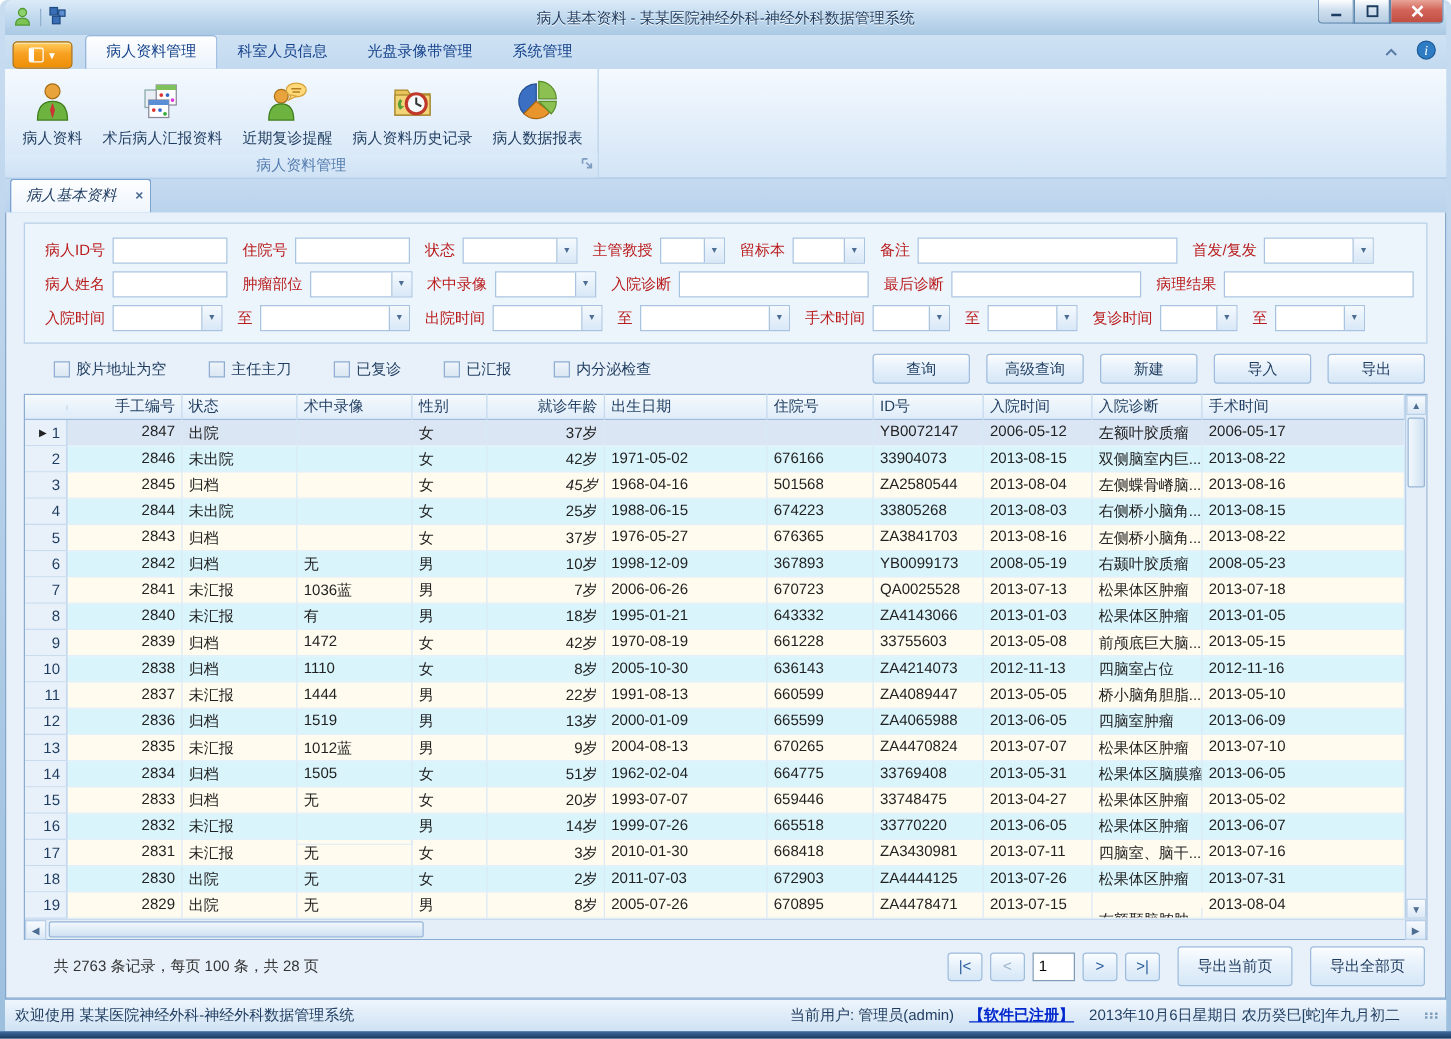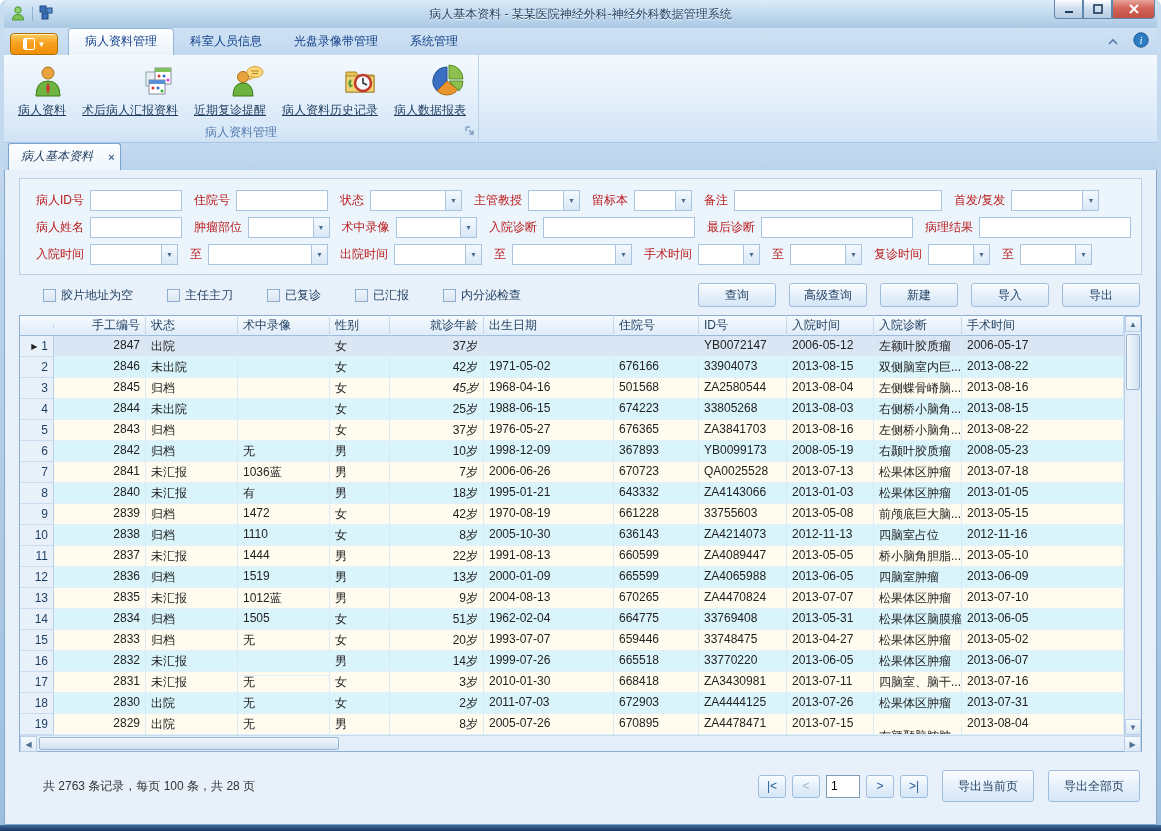--- a/index.html
+++ b/index.html
@@ -33,22 +33,22 @@
   .app-menu-arrow { color:#fff; font-size:8px; }
   .r-tab { padding:4px 16px 5px; color:#15428b; cursor:pointer; }
   .r-tab.active { background:linear-gradient(#fefefe,#eaf3fb); border:1px solid #96b6dc; border-bottom:none;
                   border-radius:4px 4px 0 0; color:#15428b; }
   .ribbon-right { position:absolute; right:8px; bottom:4px; display:flex; gap:14px; align-items:center; }
   
   .ribbon-body { height:88px; background:linear-gradient(#f4f9fe,#e2eefa 55%,#d2e4f6);
                  border-bottom:1px solid #a9c6e5; display:flex; }
   .ribbon-group { display:flex; flex-direction:column; border-right:1px solid #b9d2ea; position:relative; }
   .rg-buttons { flex:1; display:flex; align-items:flex-start; padding:4px 4px 0 6px; }
-  .rg-btn { display:flex; flex-direction:column; align-items:flex-end; gap:3px; padding:4px 8px;
-            border-radius:3px; cursor:pointer;text-decoration:underline; }
+  .rg-btn { display:flex; flex-direction:column; align-items:center; gap:3px; padding:4px 8px;
+            border-radius:3px; cursor:pointer; }
   .rg-btn .ic { width:36px; height:36px; display:flex; align-items:center; justify-content:center; }
   .rg-caption { height:19px; display:flex; align-items:center; justify-content:center;
                 color:#567db0; background:linear-gradient(#dcebf9,#cfe2f4); font-size:12px; }
   .rg-launcher { position:absolute; right:3px; bottom:3px; cursor:pointer; }
   
   .doc-tabs { height:27px; background:linear-gradient(#c4daf0,#bad3ec); display:flex; align-items:flex-end; padding-left:4px; }
   .doc-tab { display:flex; align-items:center; gap:15px; background:linear-gradient(#fdfeff,#eef5fc);
              border:1px solid #7ca3cf; border-bottom:none; border-radius:3px 3px 0 0;
              padding:4px 6px 5px 12px; color:#1d3a5e; cursor:pointer;font-style:italic; }
   .doc-close { color:#4a6a92; font-weight:bold; font-size:11px; cursor:pointer; }
@@ -753,14 +753,30 @@
         <div class="p-btn disabled">&lt;</div>
         <input class="p-input" value="1" style="">
         <div class="p-btn">&gt;</div>
         <div class="p-btn">&gt;|</div>
         <div class="exp-btn">导出当前页</div>
         <div class="exp-btn">导出全部页</div>
       </div>
     </div>
   </div>
 
+  <div class="statusbar">
+    <span>欢迎使用 某某医院神经外科-神经外科数据管理系统</span>
+    <div class="sb-right">
+      <span>当前用户: 管理员(admin)</span>
+      <span class="reg-link">【软件已注册】</span>
+      <span>2013年10月6日星期日 农历癸巳[蛇]年九月初二</span>
+      <span class="grip">
+          <i></i>
+          <i></i>
+          <i></i>
+          <i></i>
+          <i></i>
+          <i></i>
+        </span>
+    </div>
+  </div>
   <div class="bottom-edge"></div>
 </div>
 
 </body></html>

